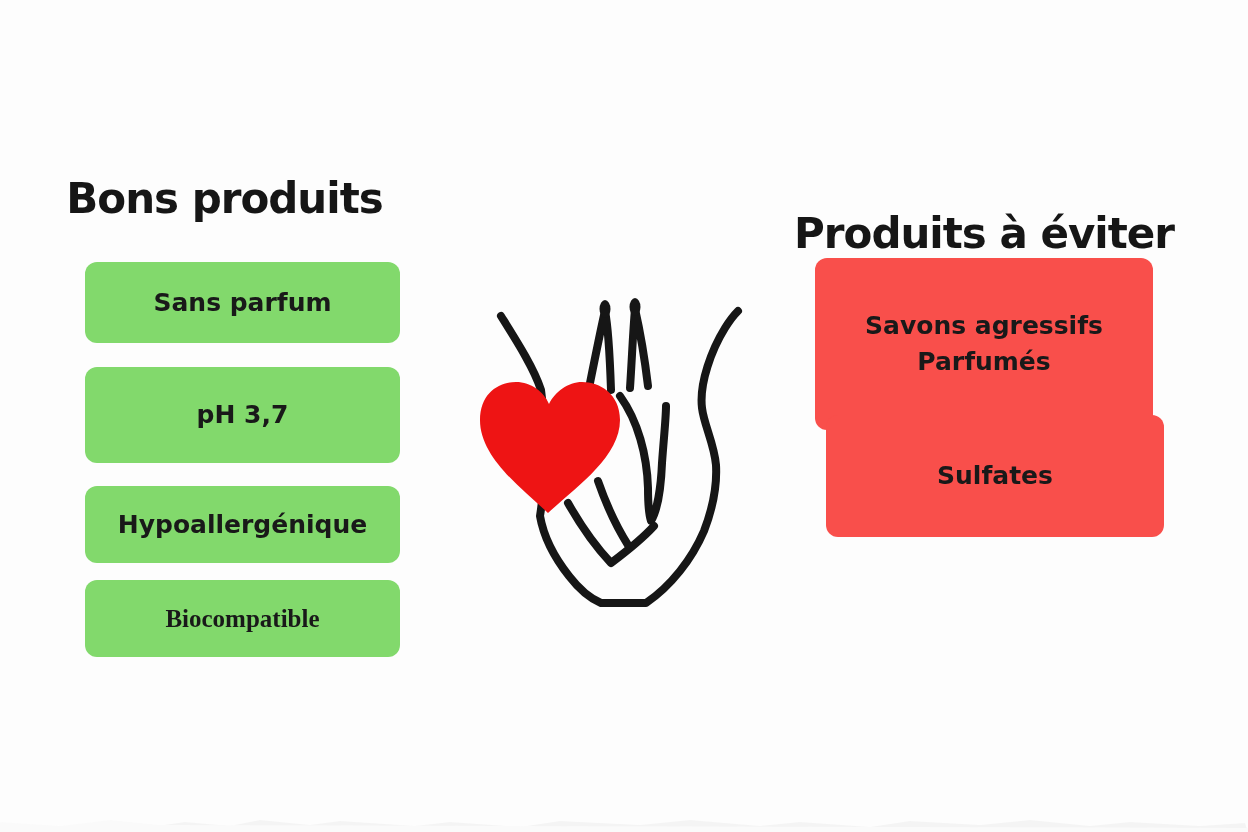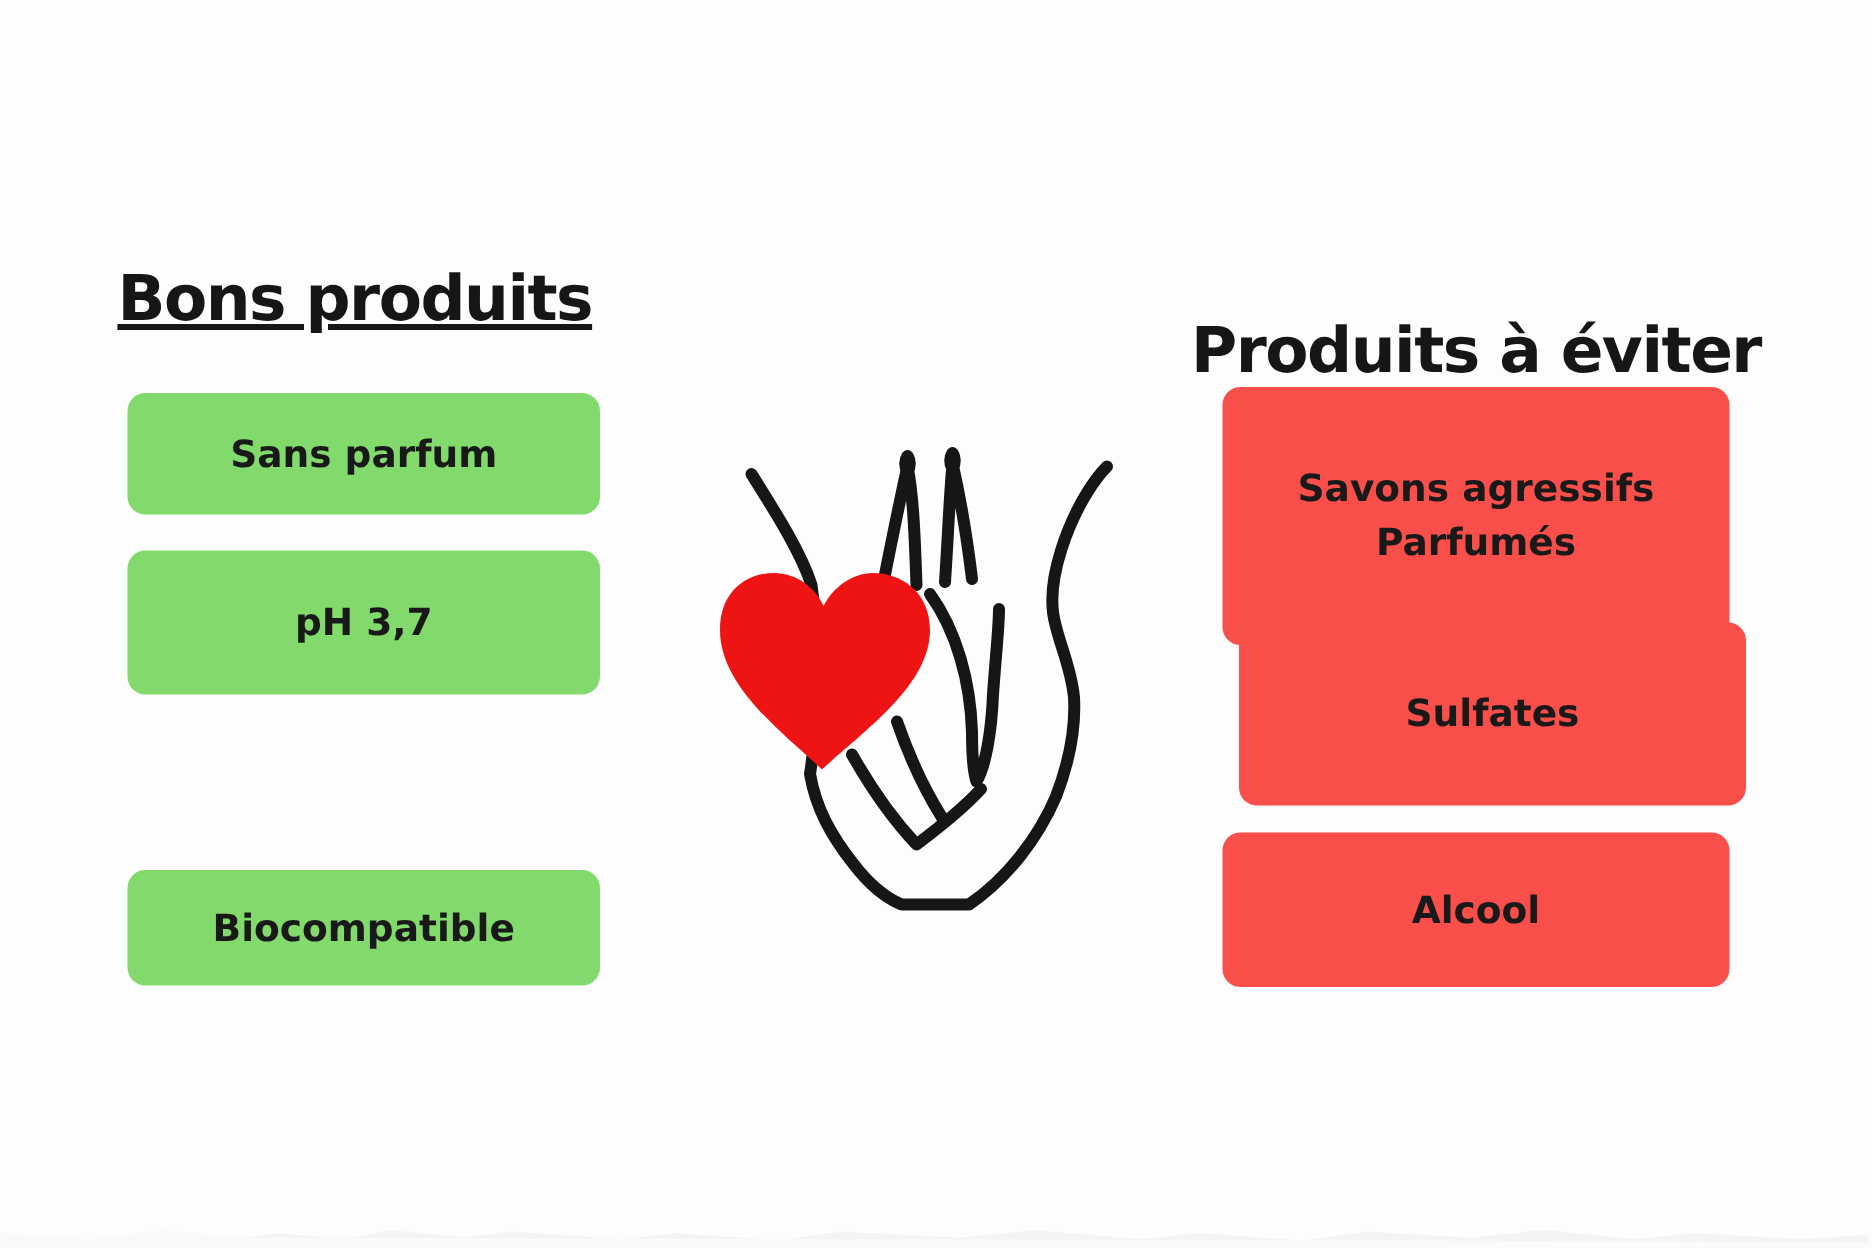--- a/index.html
+++ b/index.html
@@ -20,21 +20,21 @@
     height: 52px;
     display: flex;
     align-items: center;
     justify-content: center;
     font-size: 42px;
     font-weight: 700;
     letter-spacing: -1px;
     color: #161616;
     white-space: nowrap;
   }
-  .title-left  { left: 79px;  width: 315px; text-decoration: underline; }
+  .title-left  { left: 67px;  width: 315px; }
   .title-right { left: 815px; width: 338px; margin-top: 35px; }
 
   .pill {
     position: absolute;
     border-radius: 12px;
     display: flex;
     flex-direction: column;
     align-items: center;
     justify-content: center;
     font-size: 25px;
@@ -42,21 +42,21 @@
     color: #191919;
     text-align: center;
     line-height: 1.2;
   }
   .pill.green { left: 85px;  width: 315px; background: #82d96c; }
   .pill.red   { left: 815px; width: 338px; background: #f94f4b; }
 
   .g1 { top: 262px; height: 81px; }
   .g2 { top: 367px; height: 96px; }
   .g3 { top: 486px; height: 77px; }
-  .g4 { top: 580px; height: 77px; }
+  .g4 { top: 580px; height: 77px; font-family: Liberation Serif, serif; }
 
   .r1 { top: 258px; height: 172px; gap: 6px; }
   .r2 { top: 415px; height: 122px; margin-left: 11px; }
   .r3 { top: 555px; height: 103px; }
 
   .illustration {
     position: absolute;
     left: 468px;
     top: 283px;
     width: 302px;
@@ -77,35 +77,35 @@
 <div class="canvas">
 
   <div class="col-title title-left">Bons produits</div>
 
   <div class="pill green g1">
     <span>Sans parfum</span>
   </div>
   <div class="pill green g2">
     <span>pH 3,7</span>
   </div>
+  <div class="pill green g3">
+    <span>Hypoallergénique</span>
+  </div>
   <div class="pill green g4">
     <span>Biocompatible</span>
   </div>
 
   <div class="col-title title-right">Produits à éviter</div>
 
   <div class="pill red r1">
     <span>Savons agressifs</span>
     <span>Parfumés</span>
   </div>
   <div class="pill red r2">
     <span>Sulfates</span>
-  </div>
-  <div class="pill red r3">
-    <span>Alcool</span>
   </div>
 
   <div class="illustration">
     <svg width="302" height="334" viewBox="0 0 302 334">
       <g fill="none" stroke="#161616" stroke-width="8" stroke-linecap="round" stroke-linejoin="round">
 
         <path d="M 33,33
                  C 48,57 66,85 73,107
                  C 79,150 78,195 72,233
                  C 76,256 86,274 101,293

